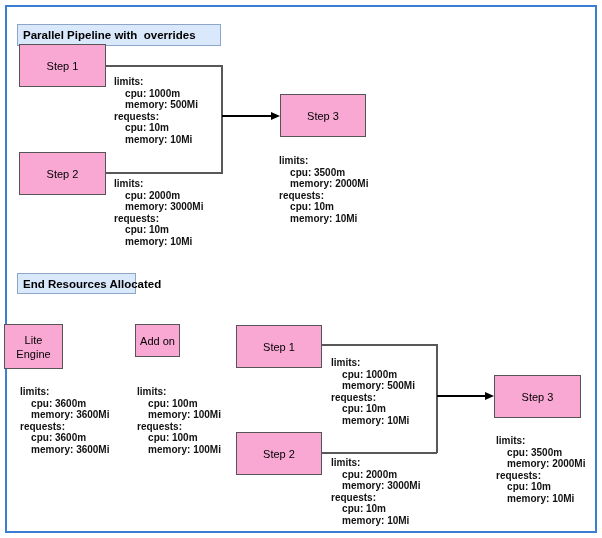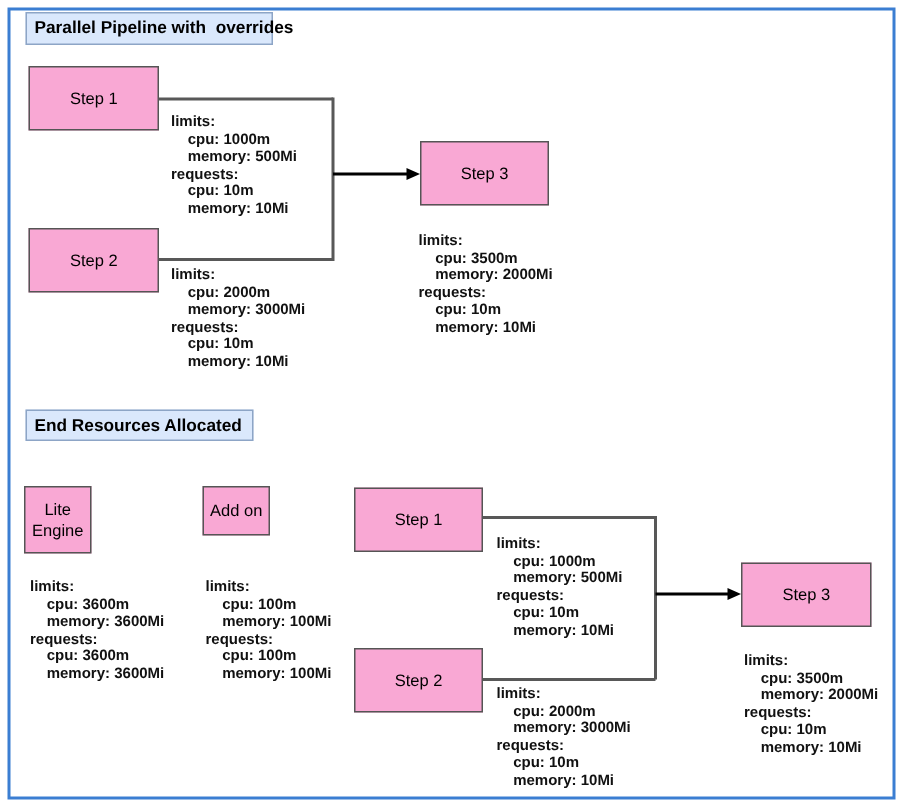--- a/index.html
+++ b/index.html
@@ -31,21 +31,21 @@
     border-top:4.5px solid transparent;
     border-bottom:4.5px solid transparent;
   }
 </style>
 </head>
 <body>
 
 <div class="canvas">
   <div class="frame"></div>
 
-  <div class="title-box" style="left:17px;top:8px;width:165px;height:22px">Parallel Pipeline with  overrides</div>
+  <div class="title-box" style="left:17px;top:24px;width:204px;height:22px">Parallel Pipeline with  overrides</div>
 
   <div class="node" style="left:19px;top:44px;width:87px;height:43px">
     <span>Step 1</span>
   </div>
 
   <div class="node" style="left:19px;top:152px;width:87px;height:43px">
     <span>Step 2</span>
   </div>
 
   <div class="node" style="left:280px;top:94px;width:86px;height:43px">
@@ -70,23 +70,23 @@
 requests:
     cpu: 10m
     memory: 10Mi</div>
 
   <div class="line hline" style="left:106px;top:65.25px;width:116px"></div>
   <div class="line vline" style="left:221px;top:65.25px;height:108.5px"></div>
   <div class="line hline" style="left:106px;top:172.25px;width:116px"></div>
   <div class="line hline black" style="left:222px;top:115.25px;width:51px"></div>
   <div class="arrowhead" style="left:271px;top:111.5px"></div>
 
-  <div class="title-box" style="left:17px;top:273px;width:152px;height:21px">End Resources Allocated</div>
+  <div class="title-box" style="left:17px;top:273px;width:119px;height:21px">End Resources Allocated</div>
 
-  <div class="node" style="left:16px;top:324px;width:45px;height:45px">
+  <div class="node" style="left:4px;top:324px;width:59px;height:45px">
     <span>Lite
 Engine</span>
   </div>
 
   <div class="node" style="left:135px;top:324px;width:45px;height:33px">
     <span>Add on</span>
   </div>
 
   <div class="node" style="left:236px;top:325px;width:86px;height:43px">
     <span>Step 1</span>

